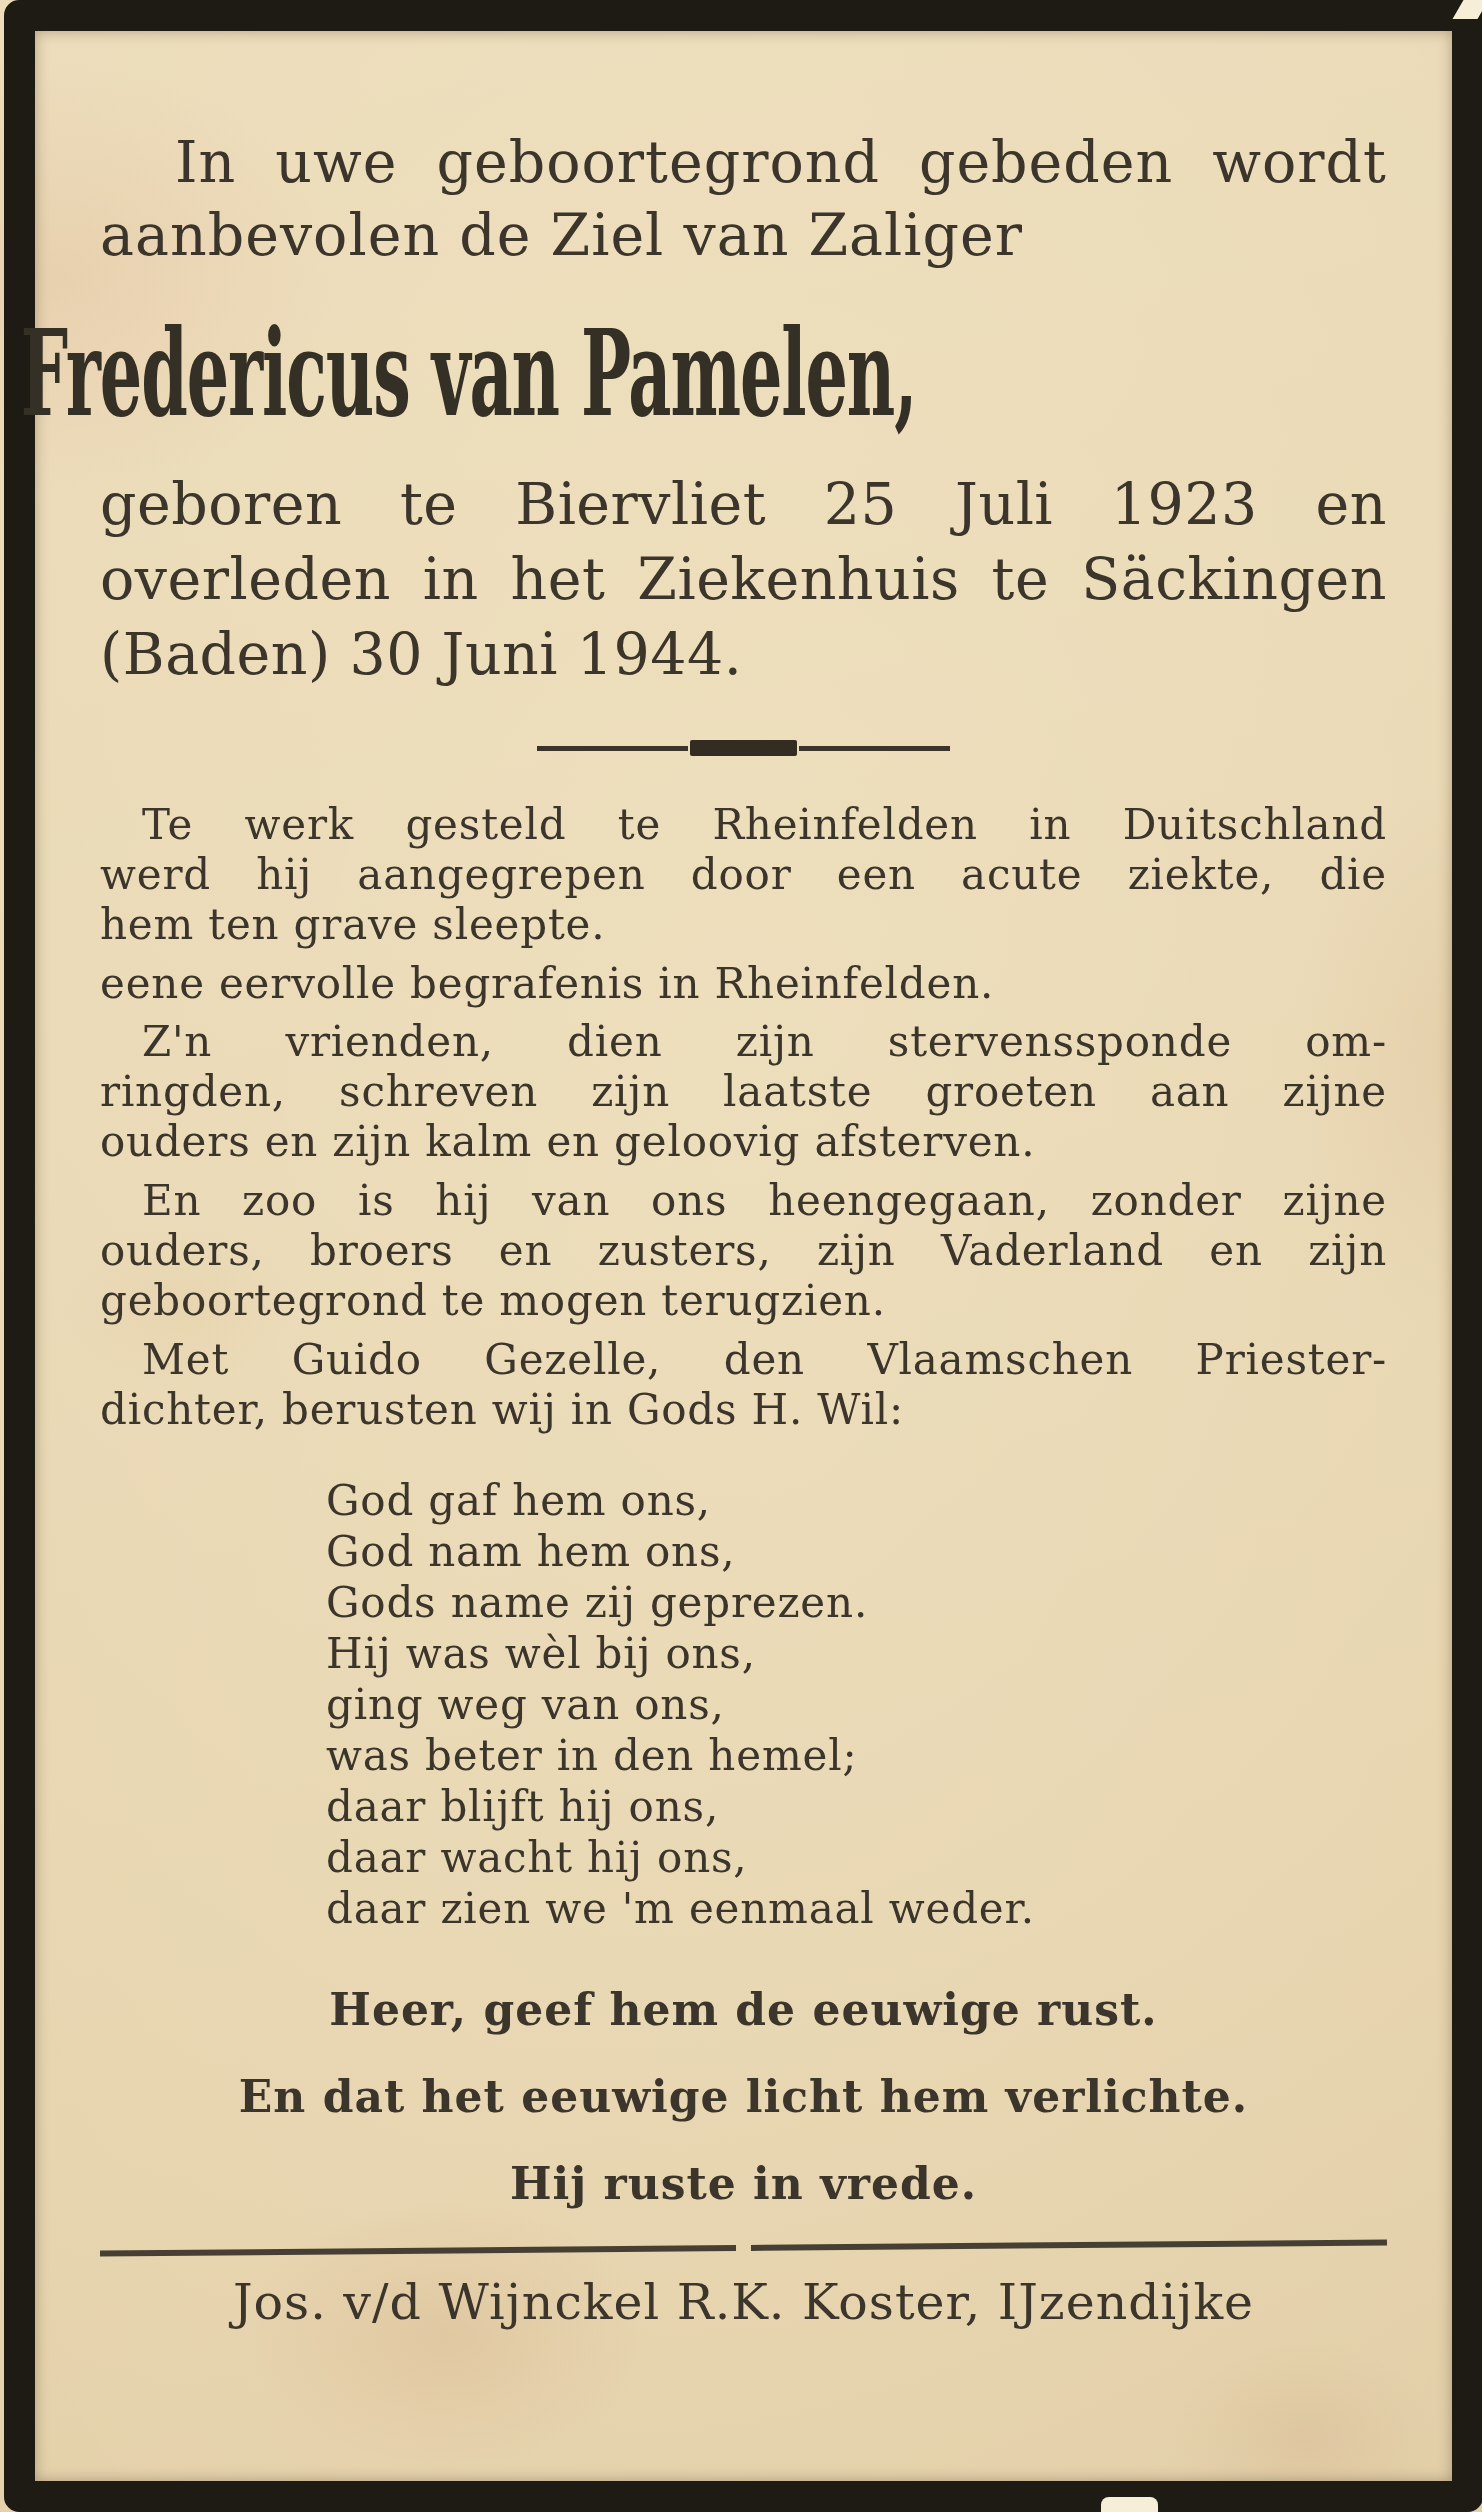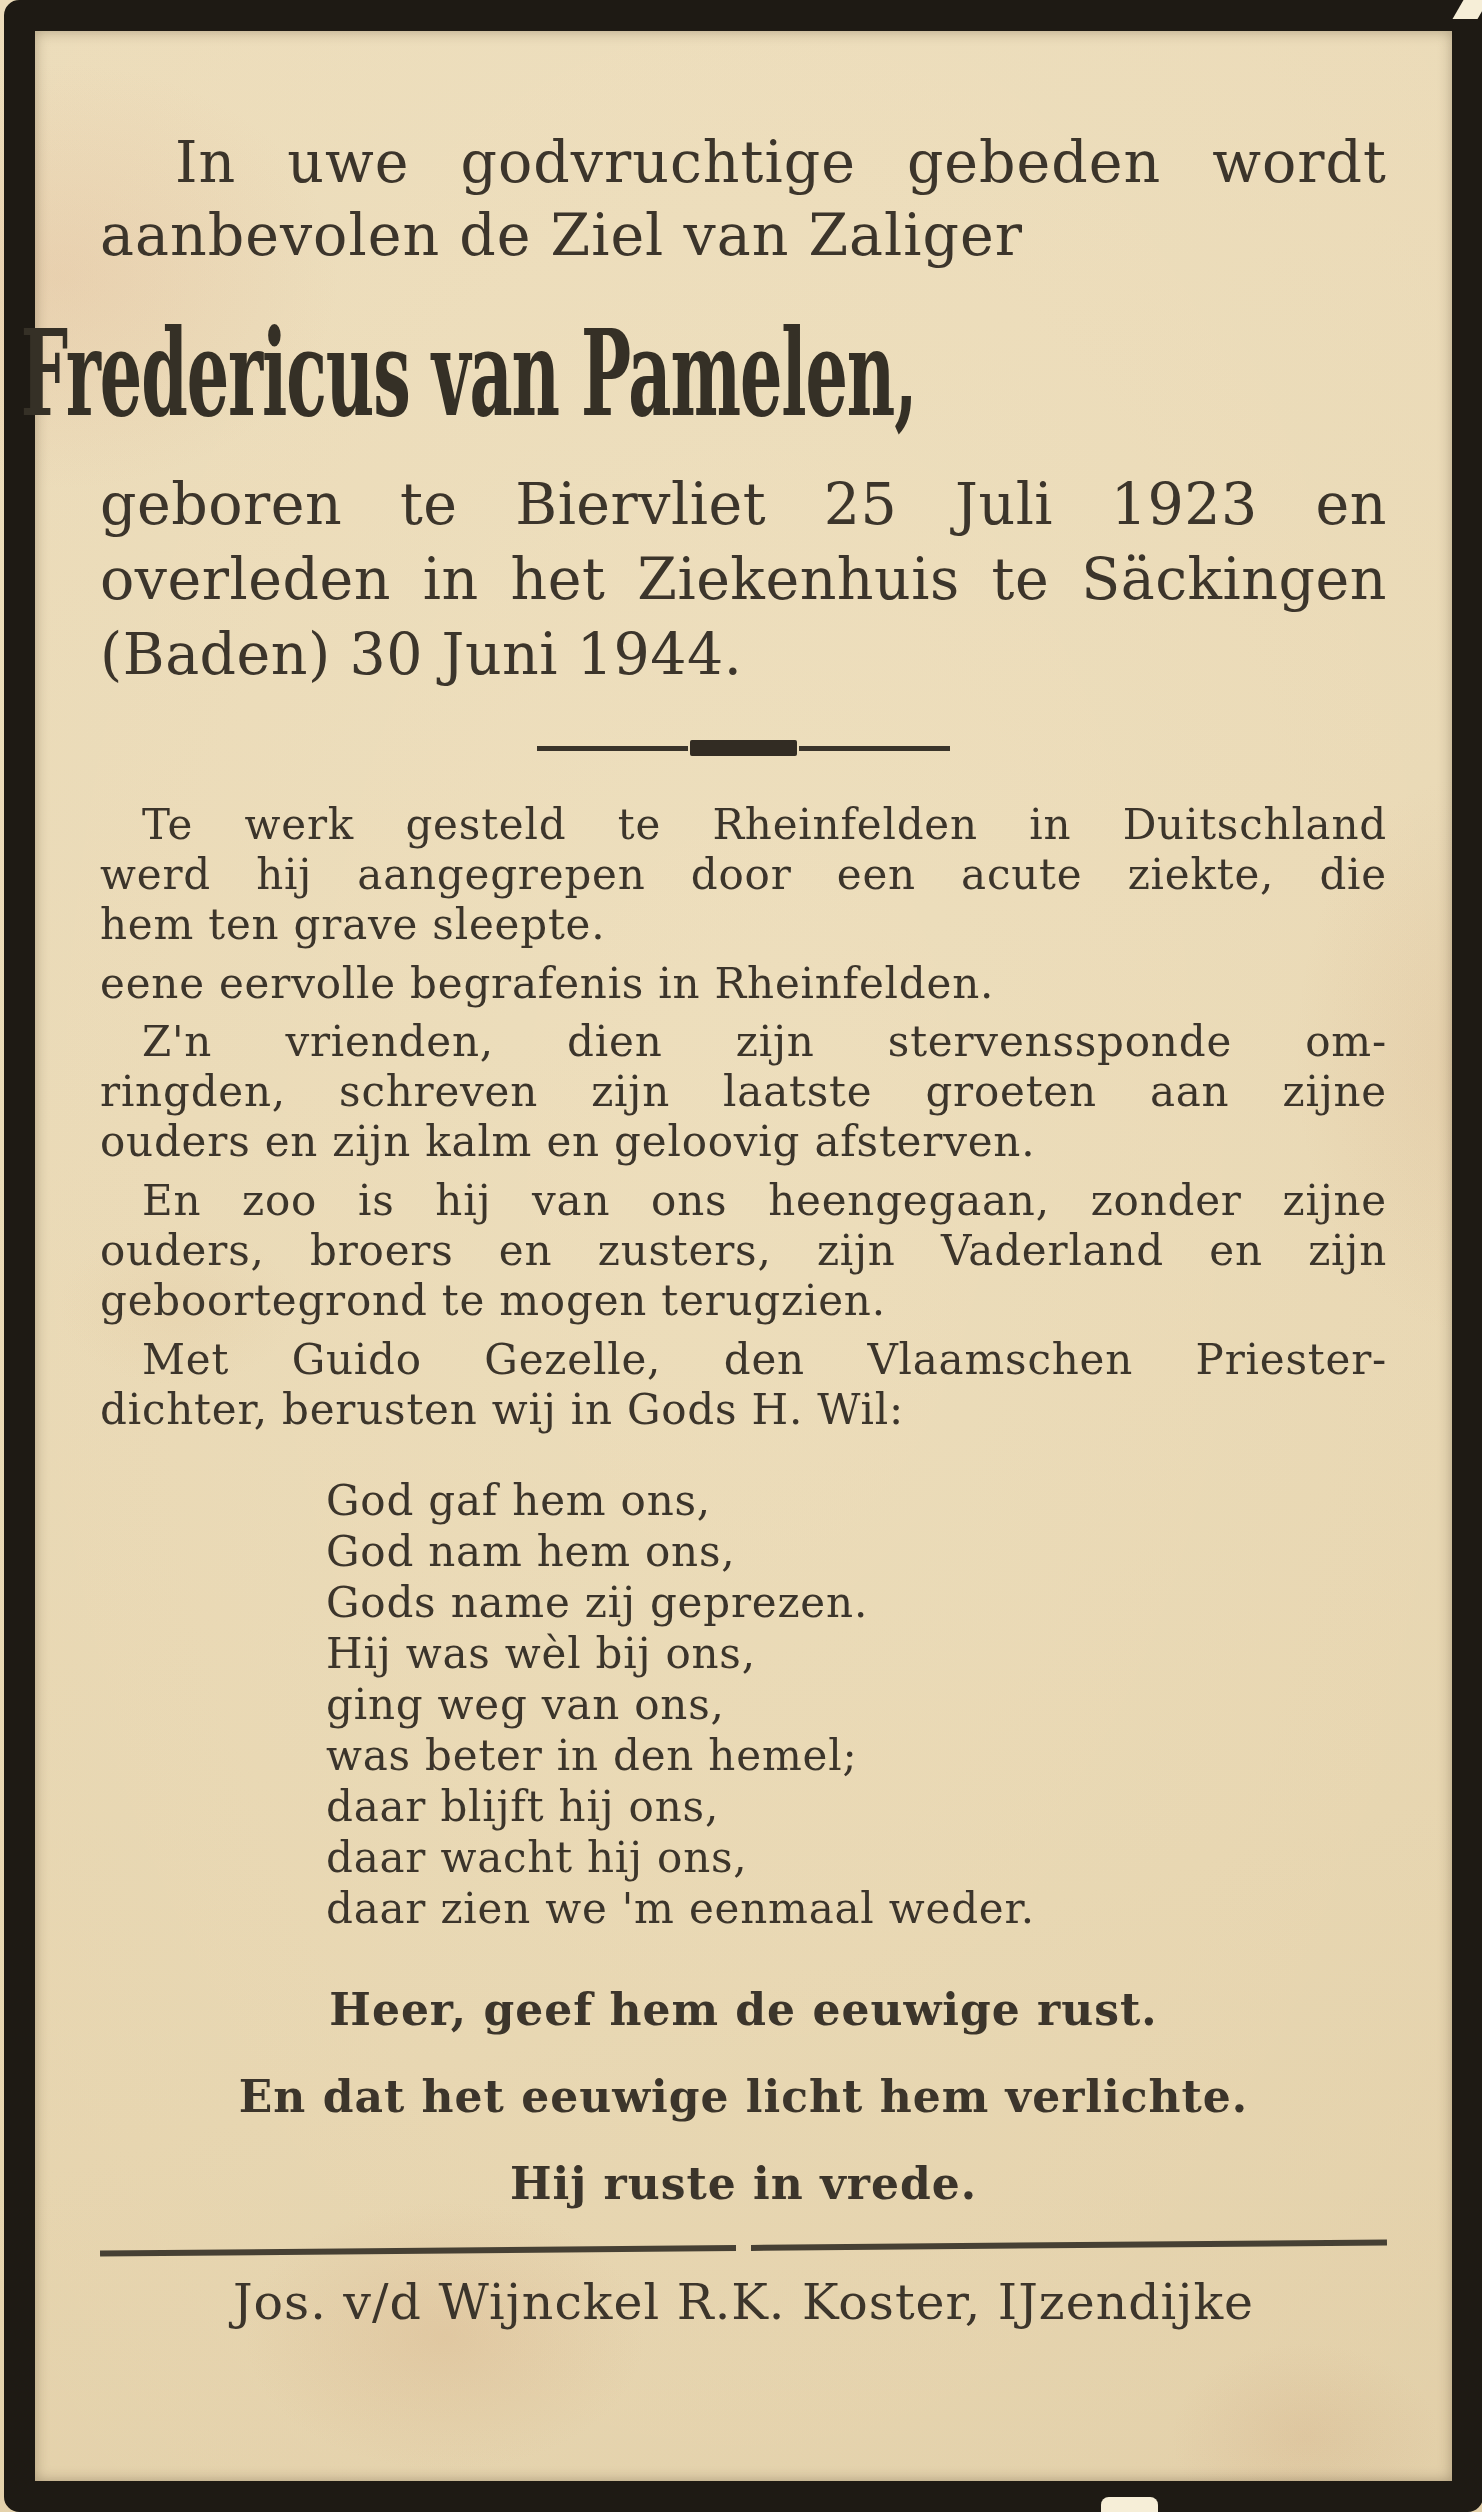--- a/index.html
+++ b/index.html
@@ -135,21 +135,21 @@
 <body>
 
 <div class="card">
   <div class="frame"></div>
   <div class="scuff tr"></div>
   <div class="scuff bm"></div>
 
   <div class="content">
 
     <div class="intro">
-      <div class="just intro-l1">In uwe godvruchtige gebeden wordt</div>
+      <div class="just intro-l1">In uwe geboortegrond gebeden wordt</div>
       <div>aanbevolen de Ziel van Zaliger</div>
     </div>
 
     <div class="name-row">
       <span class="name">Leonardus Fredericus van Pamelen,</span>
     </div>
 
     <div class="vitals">
       <div class="just">geboren te Biervliet 25 Juli 1923 en</div>
       <div class="just">overleden in het Ziekenhuis te Säckingen</div>

